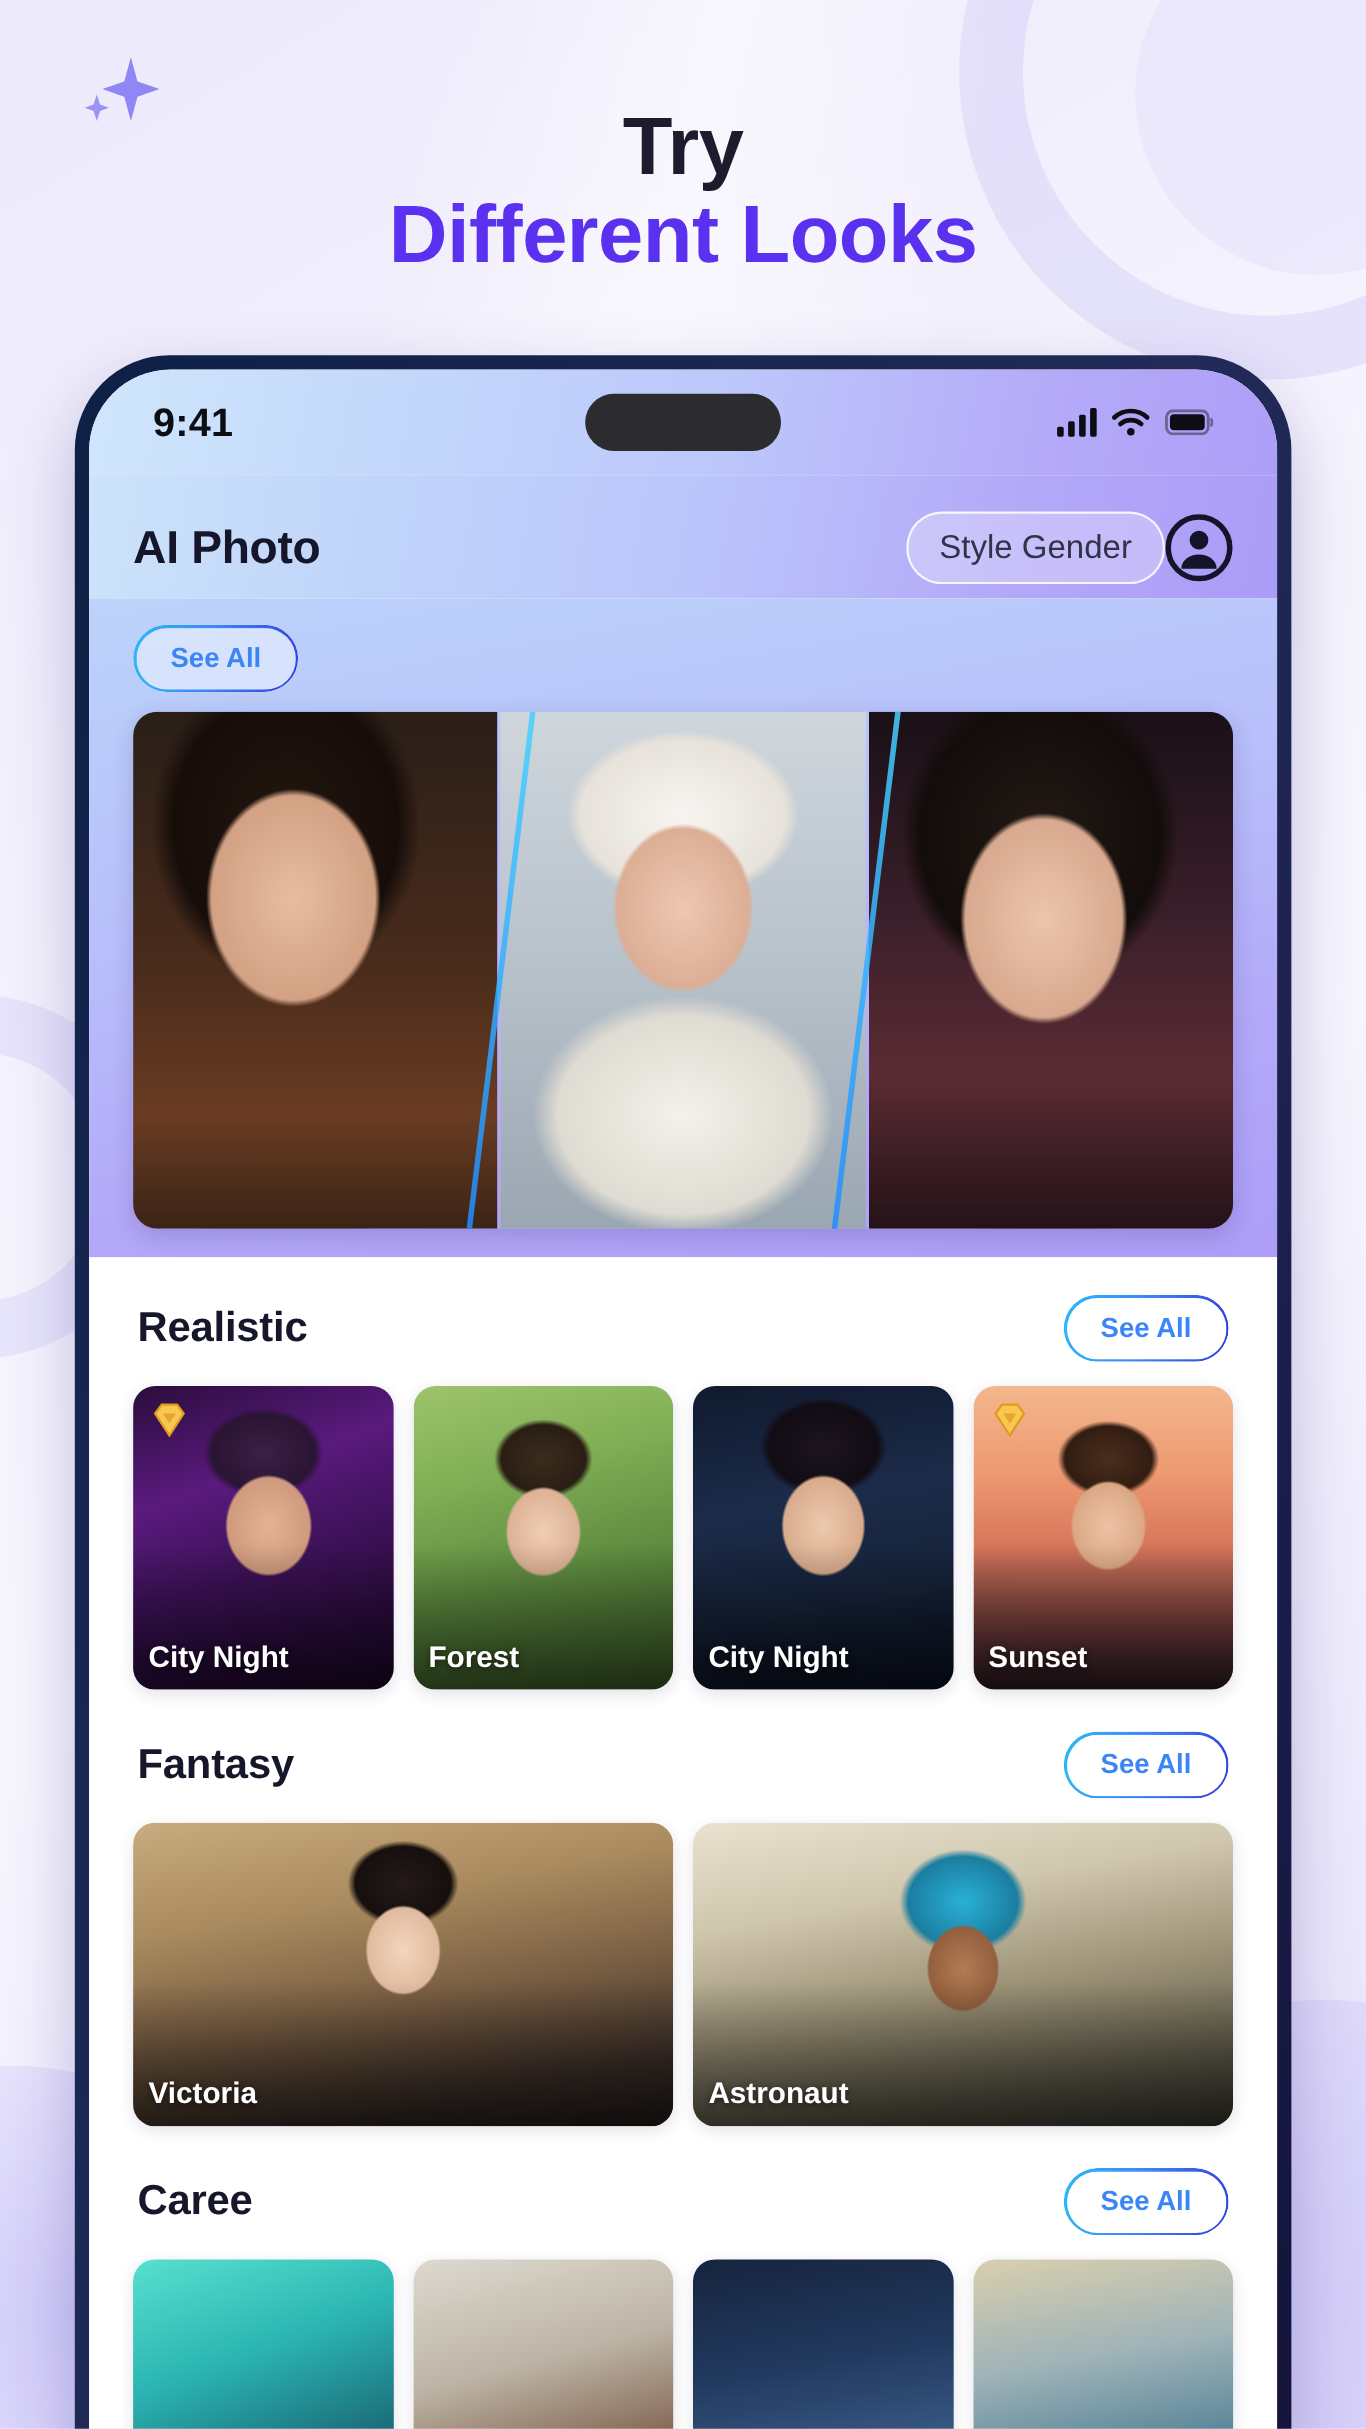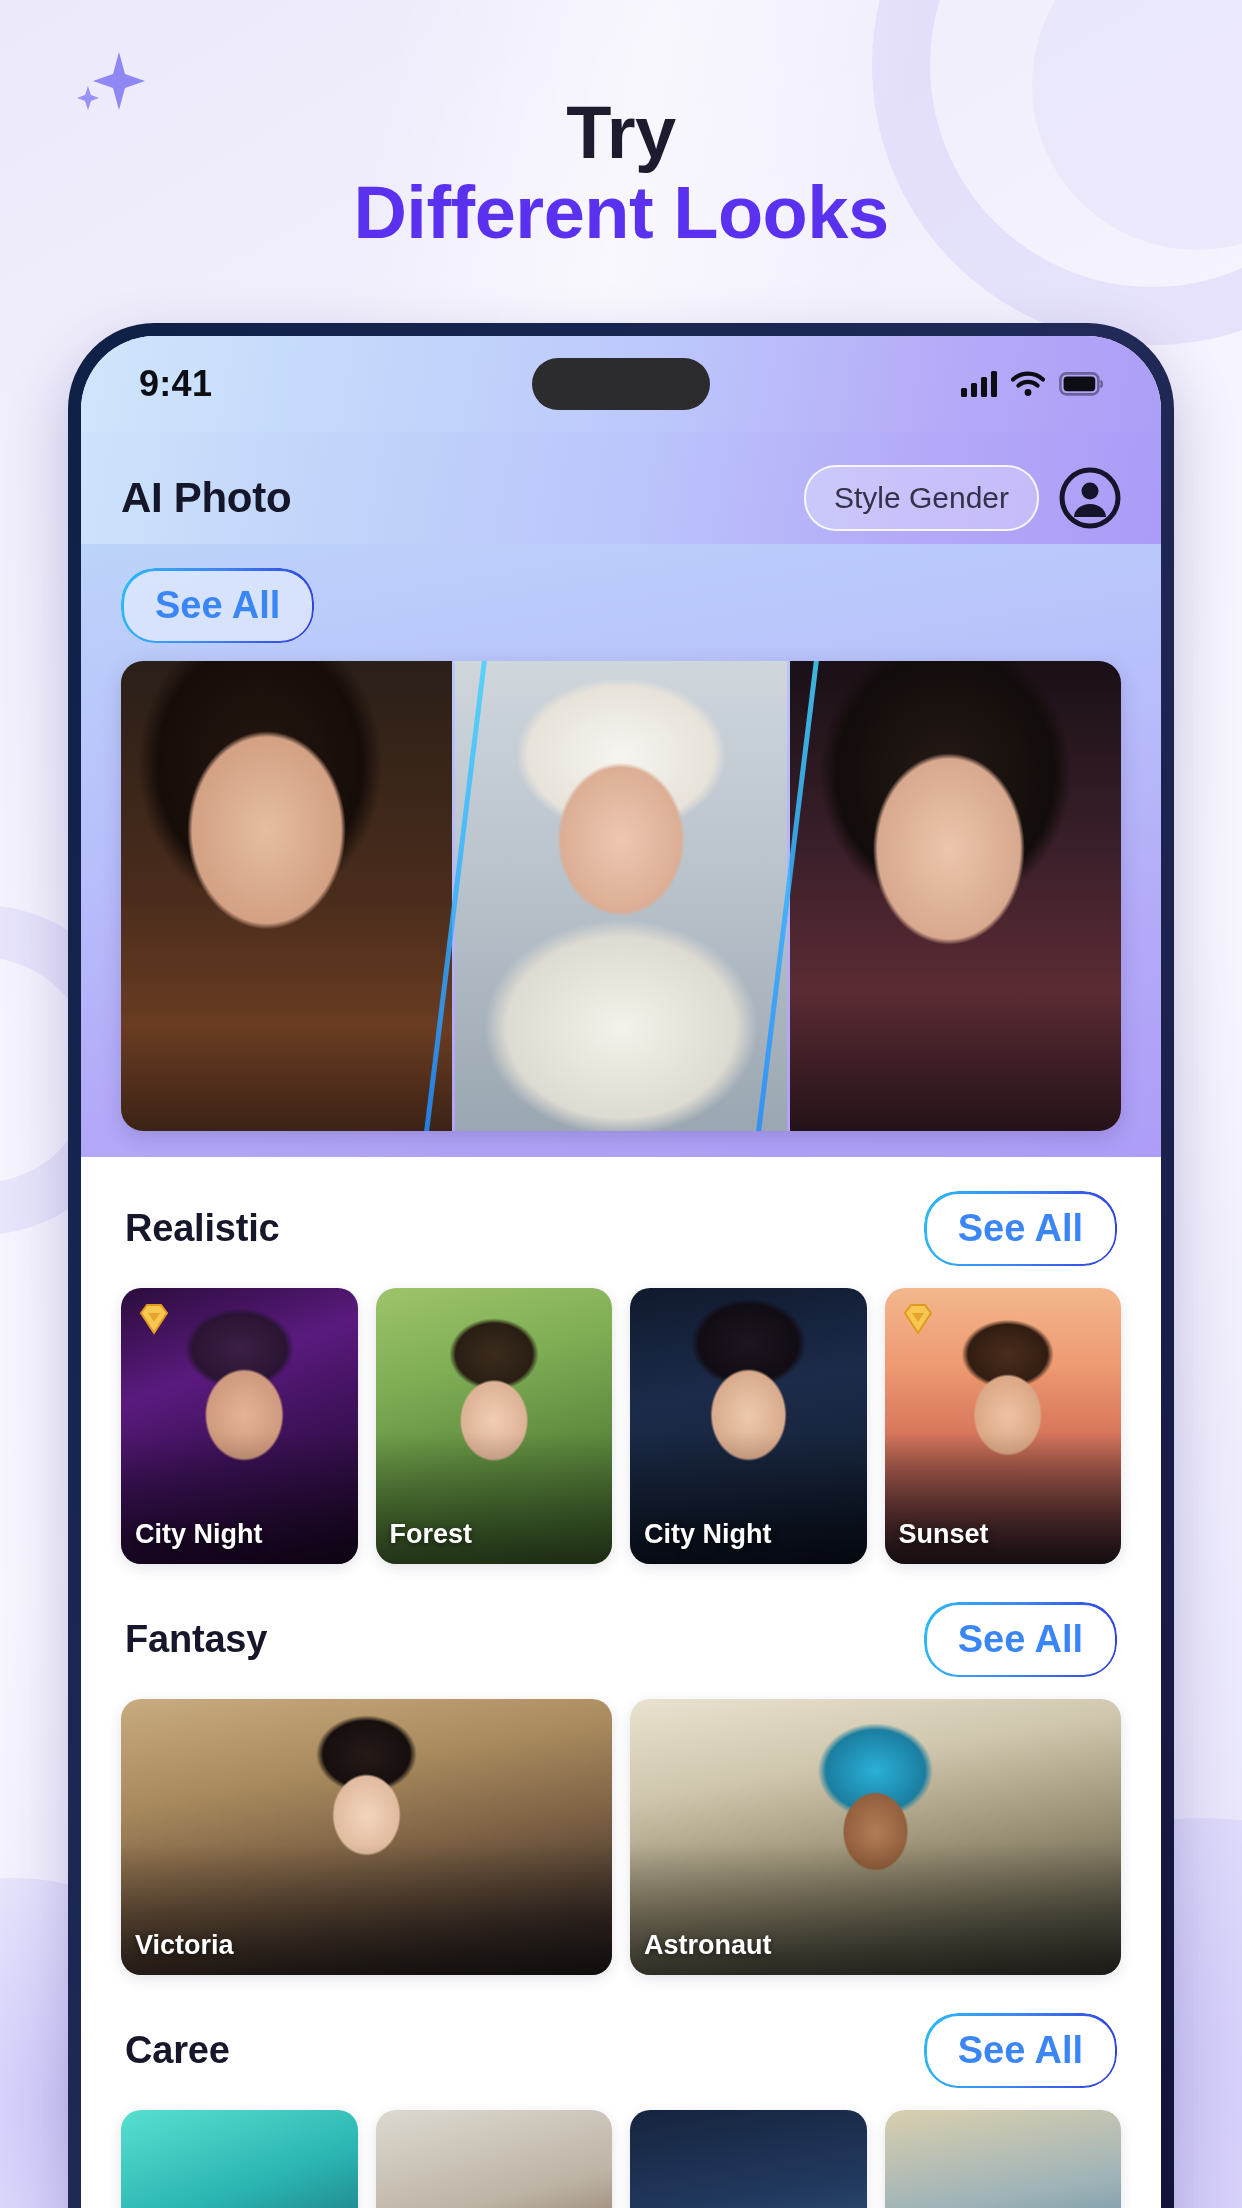--- a/index.html
+++ b/index.html
@@ -105,21 +105,21 @@
   .bars i:nth-child(1){height:9px}.bars i:nth-child(2){height:14px}
   .bars i:nth-child(3){height:20px}.bars i:nth-child(4){height:26px}
 
   
   .apphead {
     display:flex; align-items:center; justify-content:space-between;
     padding:20px 40px 0 40px; height:112px;
     background:linear-gradient(100deg,#cde3fa 0%,#c0d4fa 25%,#bbc4fb 52%,#b3a8f8 78%,#ab9cf7 100%);
   }
   .apptitle { font-size:42px; font-weight:bold; color:#16162a; letter-spacing:-.3px; }
-  .headright { display:flex; align-items:center; gap:20px; }
+  .headright { display:flex; align-items:center; }
   .pill {
     border:2px solid rgba(255,255,255,.85);
     background:rgba(255,255,255,.28);
     border-radius:32px; padding:14px 28px;
     font-size:30px; color:#32324a;
     white-space:nowrap;
   }
   .avatar { width:62px; height:62px; }
 
   
@@ -127,21 +127,21 @@
     background:linear-gradient(170deg,#bcd3fa 0%,#b8bffb 40%,#b3a9f8 72%,#ad9df7 100%);
     padding:0 0 26px 0;
   }
   .rowhead {
     display:flex; align-items:center; justify-content:space-between;
     padding:24px 40px 18px 40px;
   }
   .rowtitle { font-size:37px; font-weight:bold; color:#17172b; letter-spacing:-.2px; }
   .seeall {
     position:relative; padding:16px 34px; border-radius:34px;
-    font-size:38px; font-weight:600; color:#3b86f6;
+    font-size:25px; font-weight:600; color:#3b86f6;
     background:#fff; white-space:nowrap;
   }
   .seeall::before {
     content:""; position:absolute; inset:0; border-radius:34px; padding:2.5px;
     background:linear-gradient(100deg,#2bbbf5 0%,#3e84f7 48%,#2f3fdc 100%);
     -webkit-mask:linear-gradient(#000 0 0) content-box, linear-gradient(#000 0 0);
     -webkit-mask-composite:xor; mask-composite:exclude;
     pointer-events:none;
   }
   .seeall.ghost { background:rgba(255,255,255,.42); }

